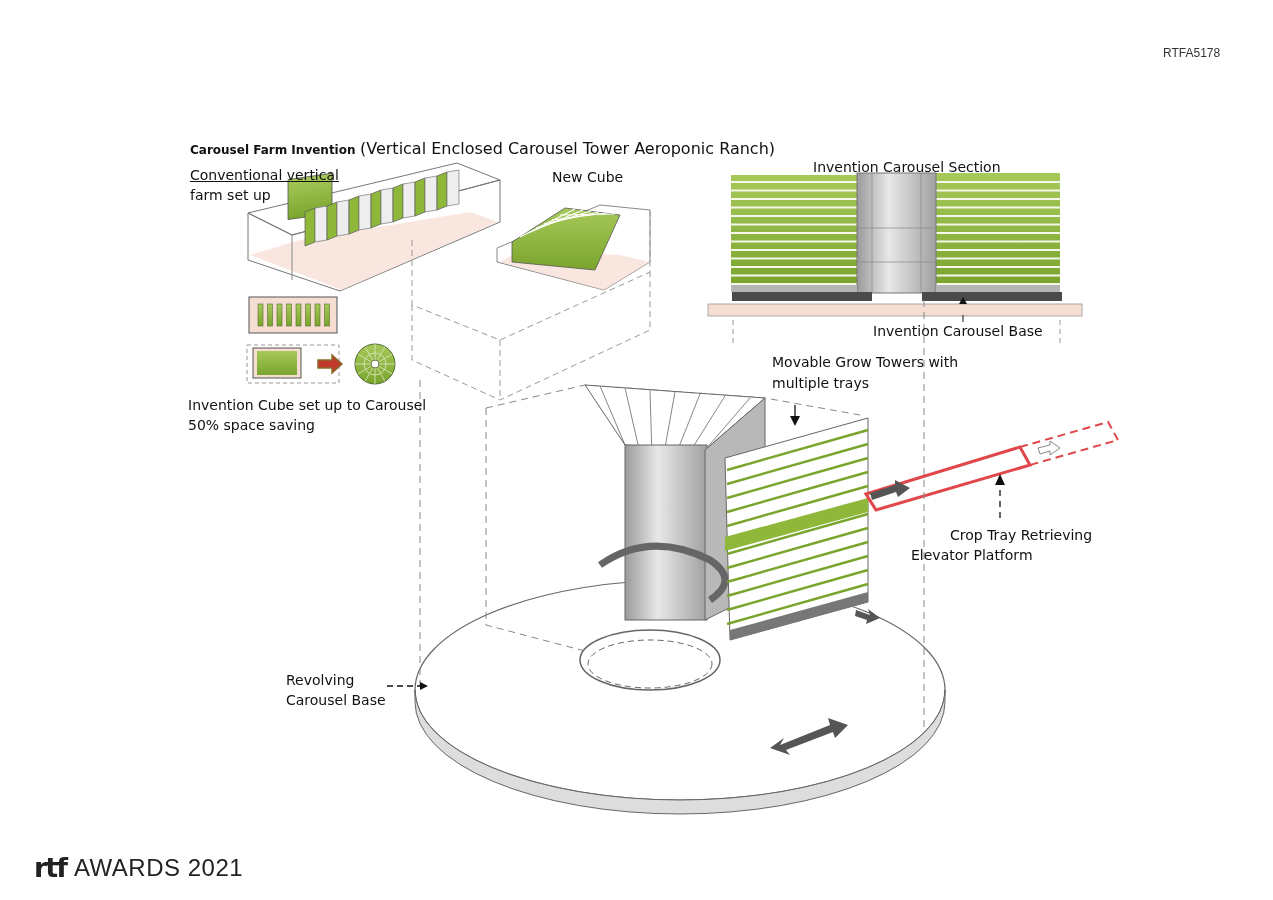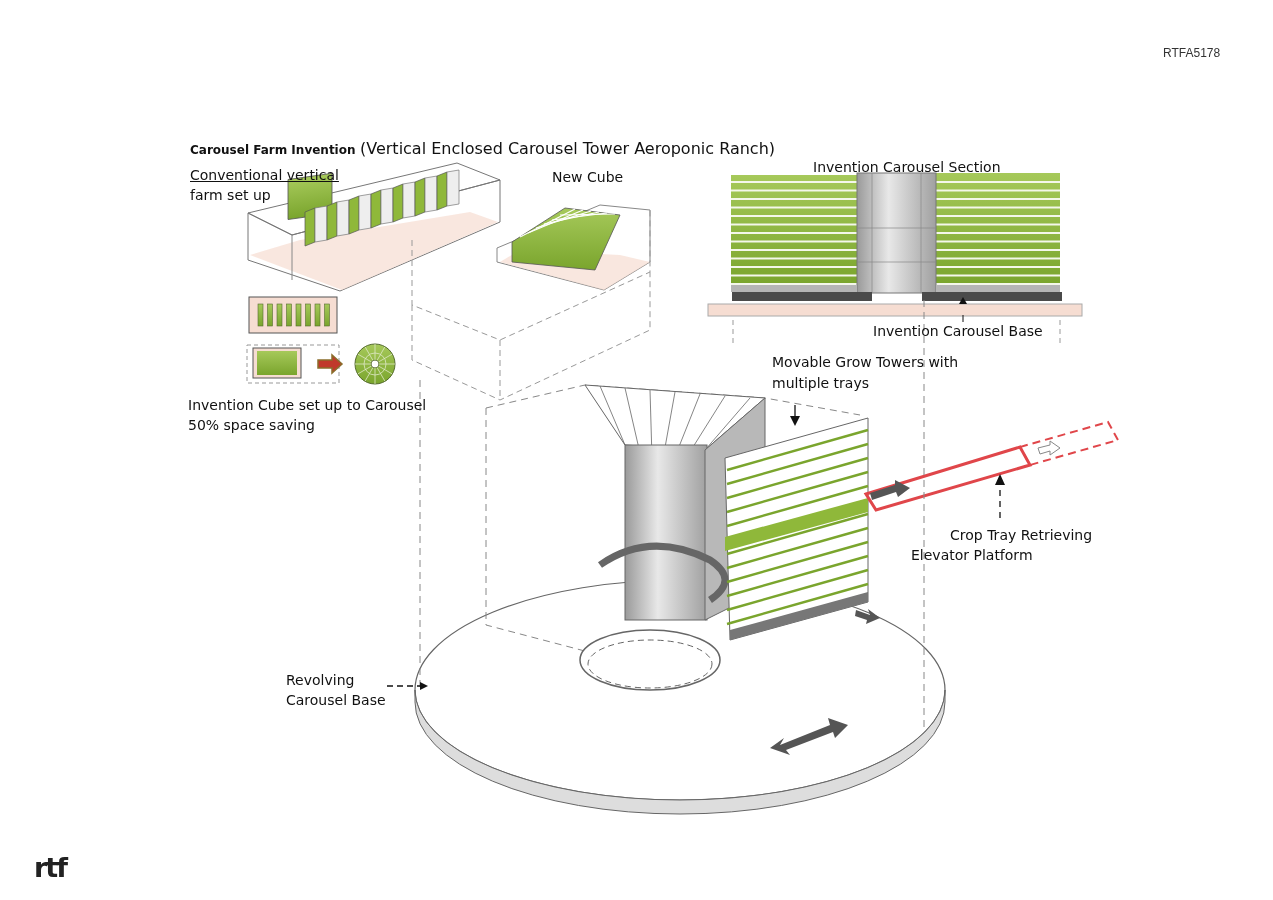--- a/index.html
+++ b/index.html
@@ -231,13 +231,14 @@
 <div class="lbl" style="left:188px;top:415px;">50% space saving</div>
 <div class="lbl" style="left:772px;top:352px;">Movable Grow Towers with</div>
 <div class="lbl" style="left:772px;top:373px;">multiple trays</div>
 <div class="lbl" style="left:950px;top:525px;">Crop Tray Retrieving</div>
 <div class="lbl" style="left:911px;top:545px;">Elevator Platform</div>
 <div class="lbl" style="left:286px;top:670px;">Revolving</div>
 <div class="lbl" style="left:286px;top:690px;">Carousel Base</div>
 
 <div id="logo">
   <span class="mark">rtf</span>
+  <span class="awards">AWARDS 2021</span>
 </div>
 
 </body></html>

